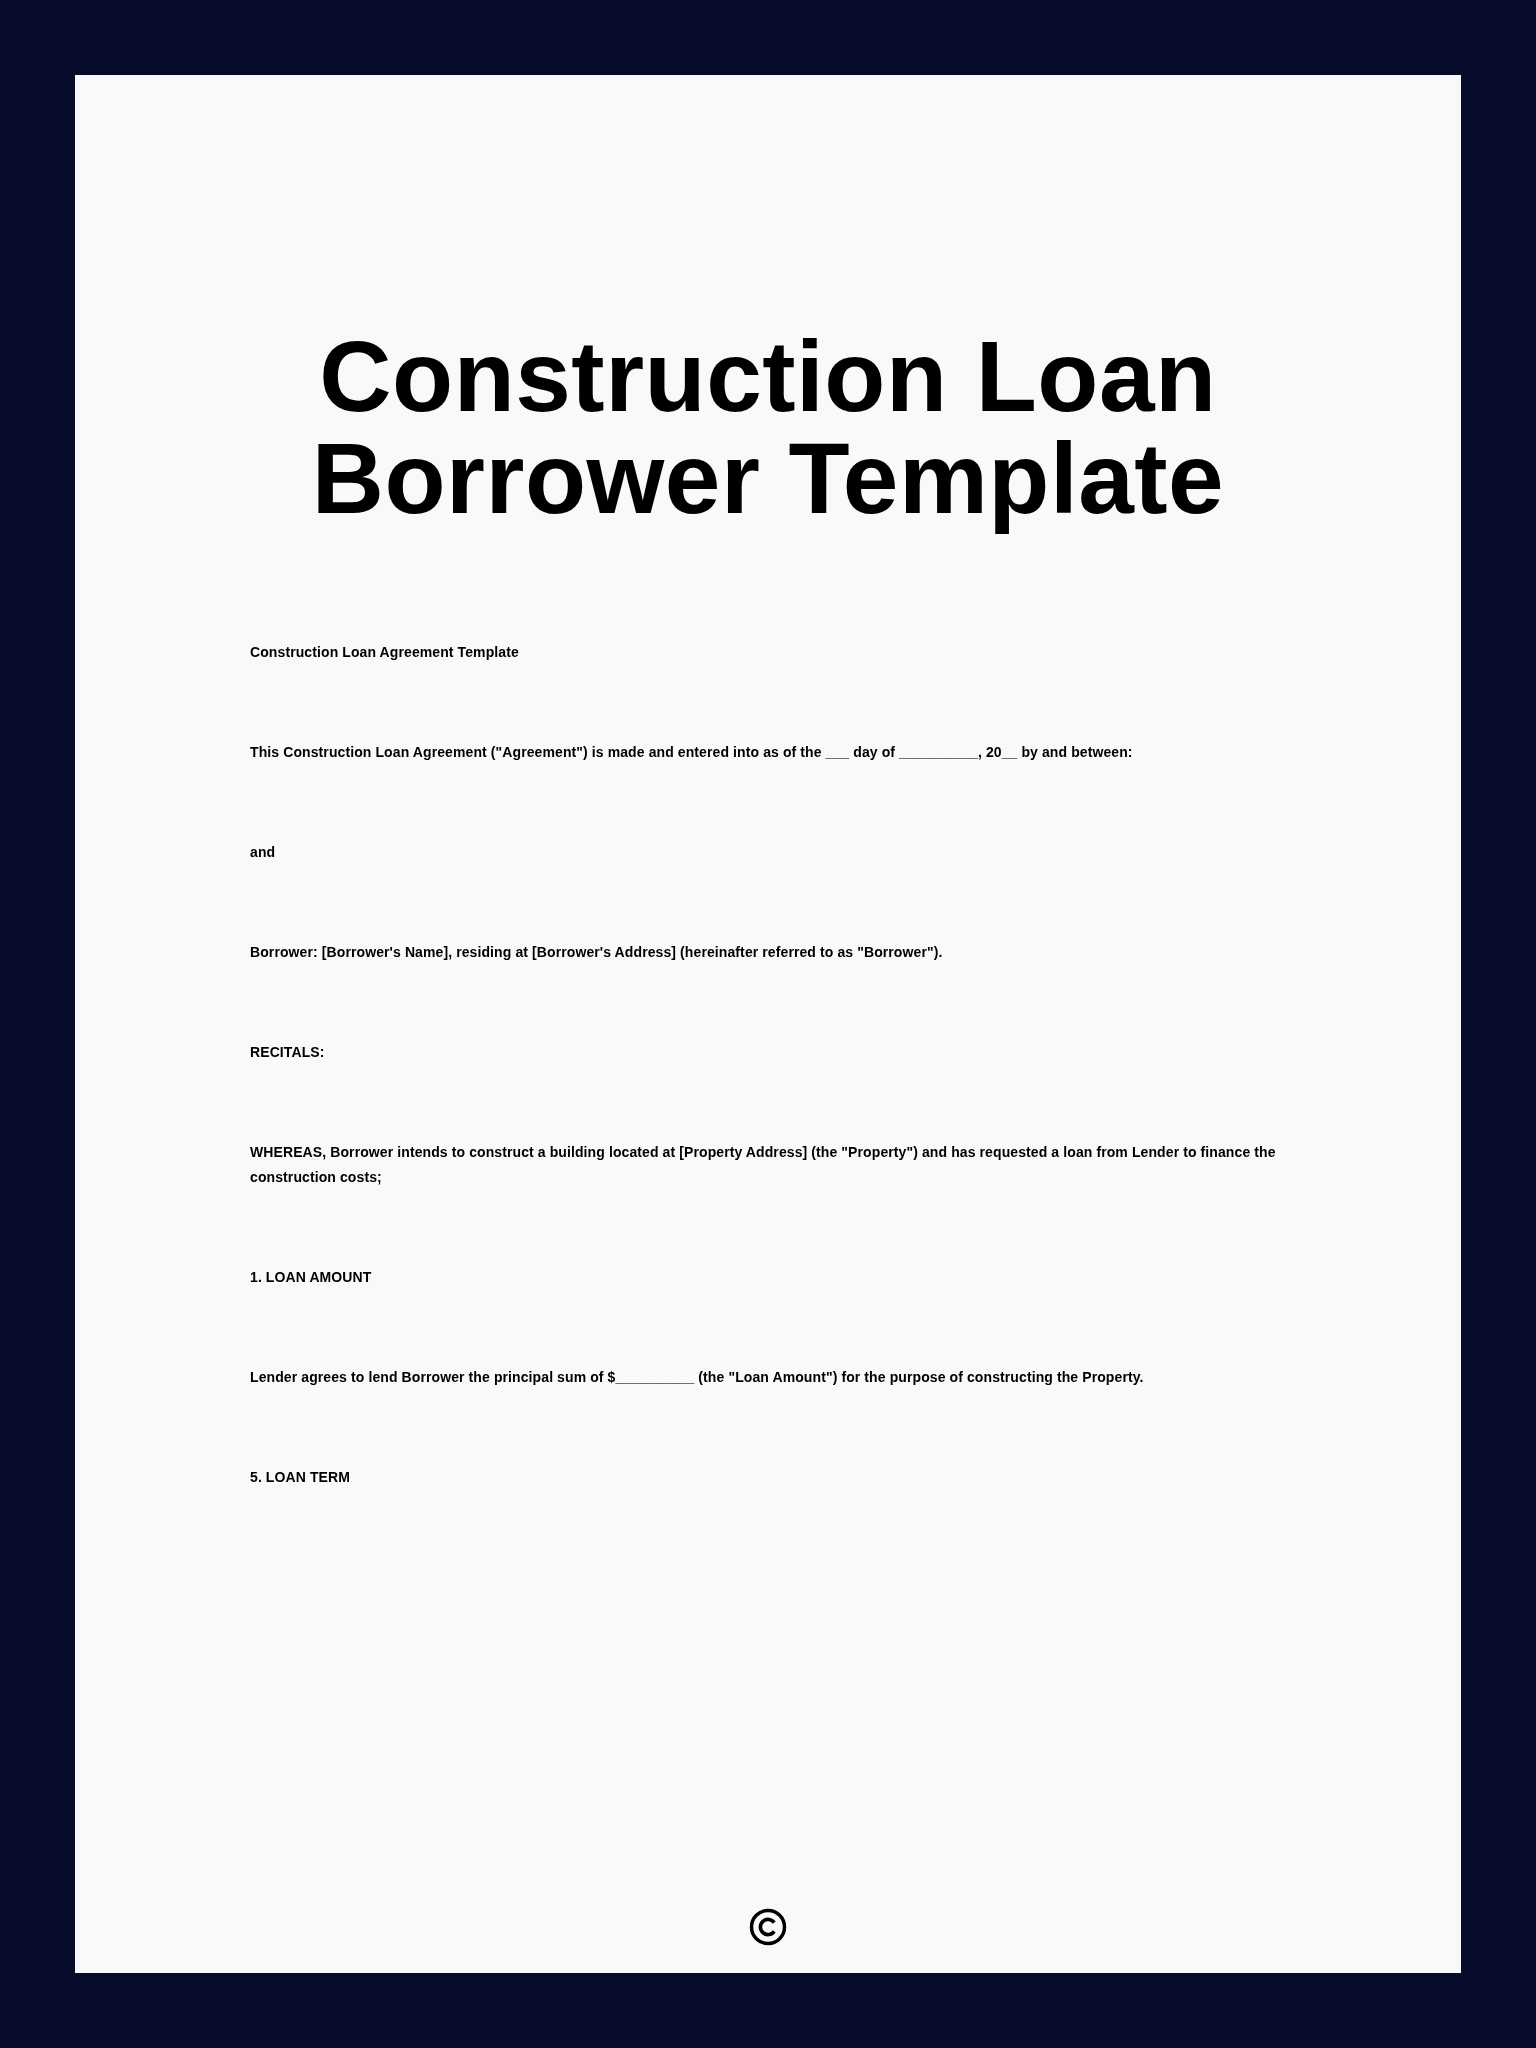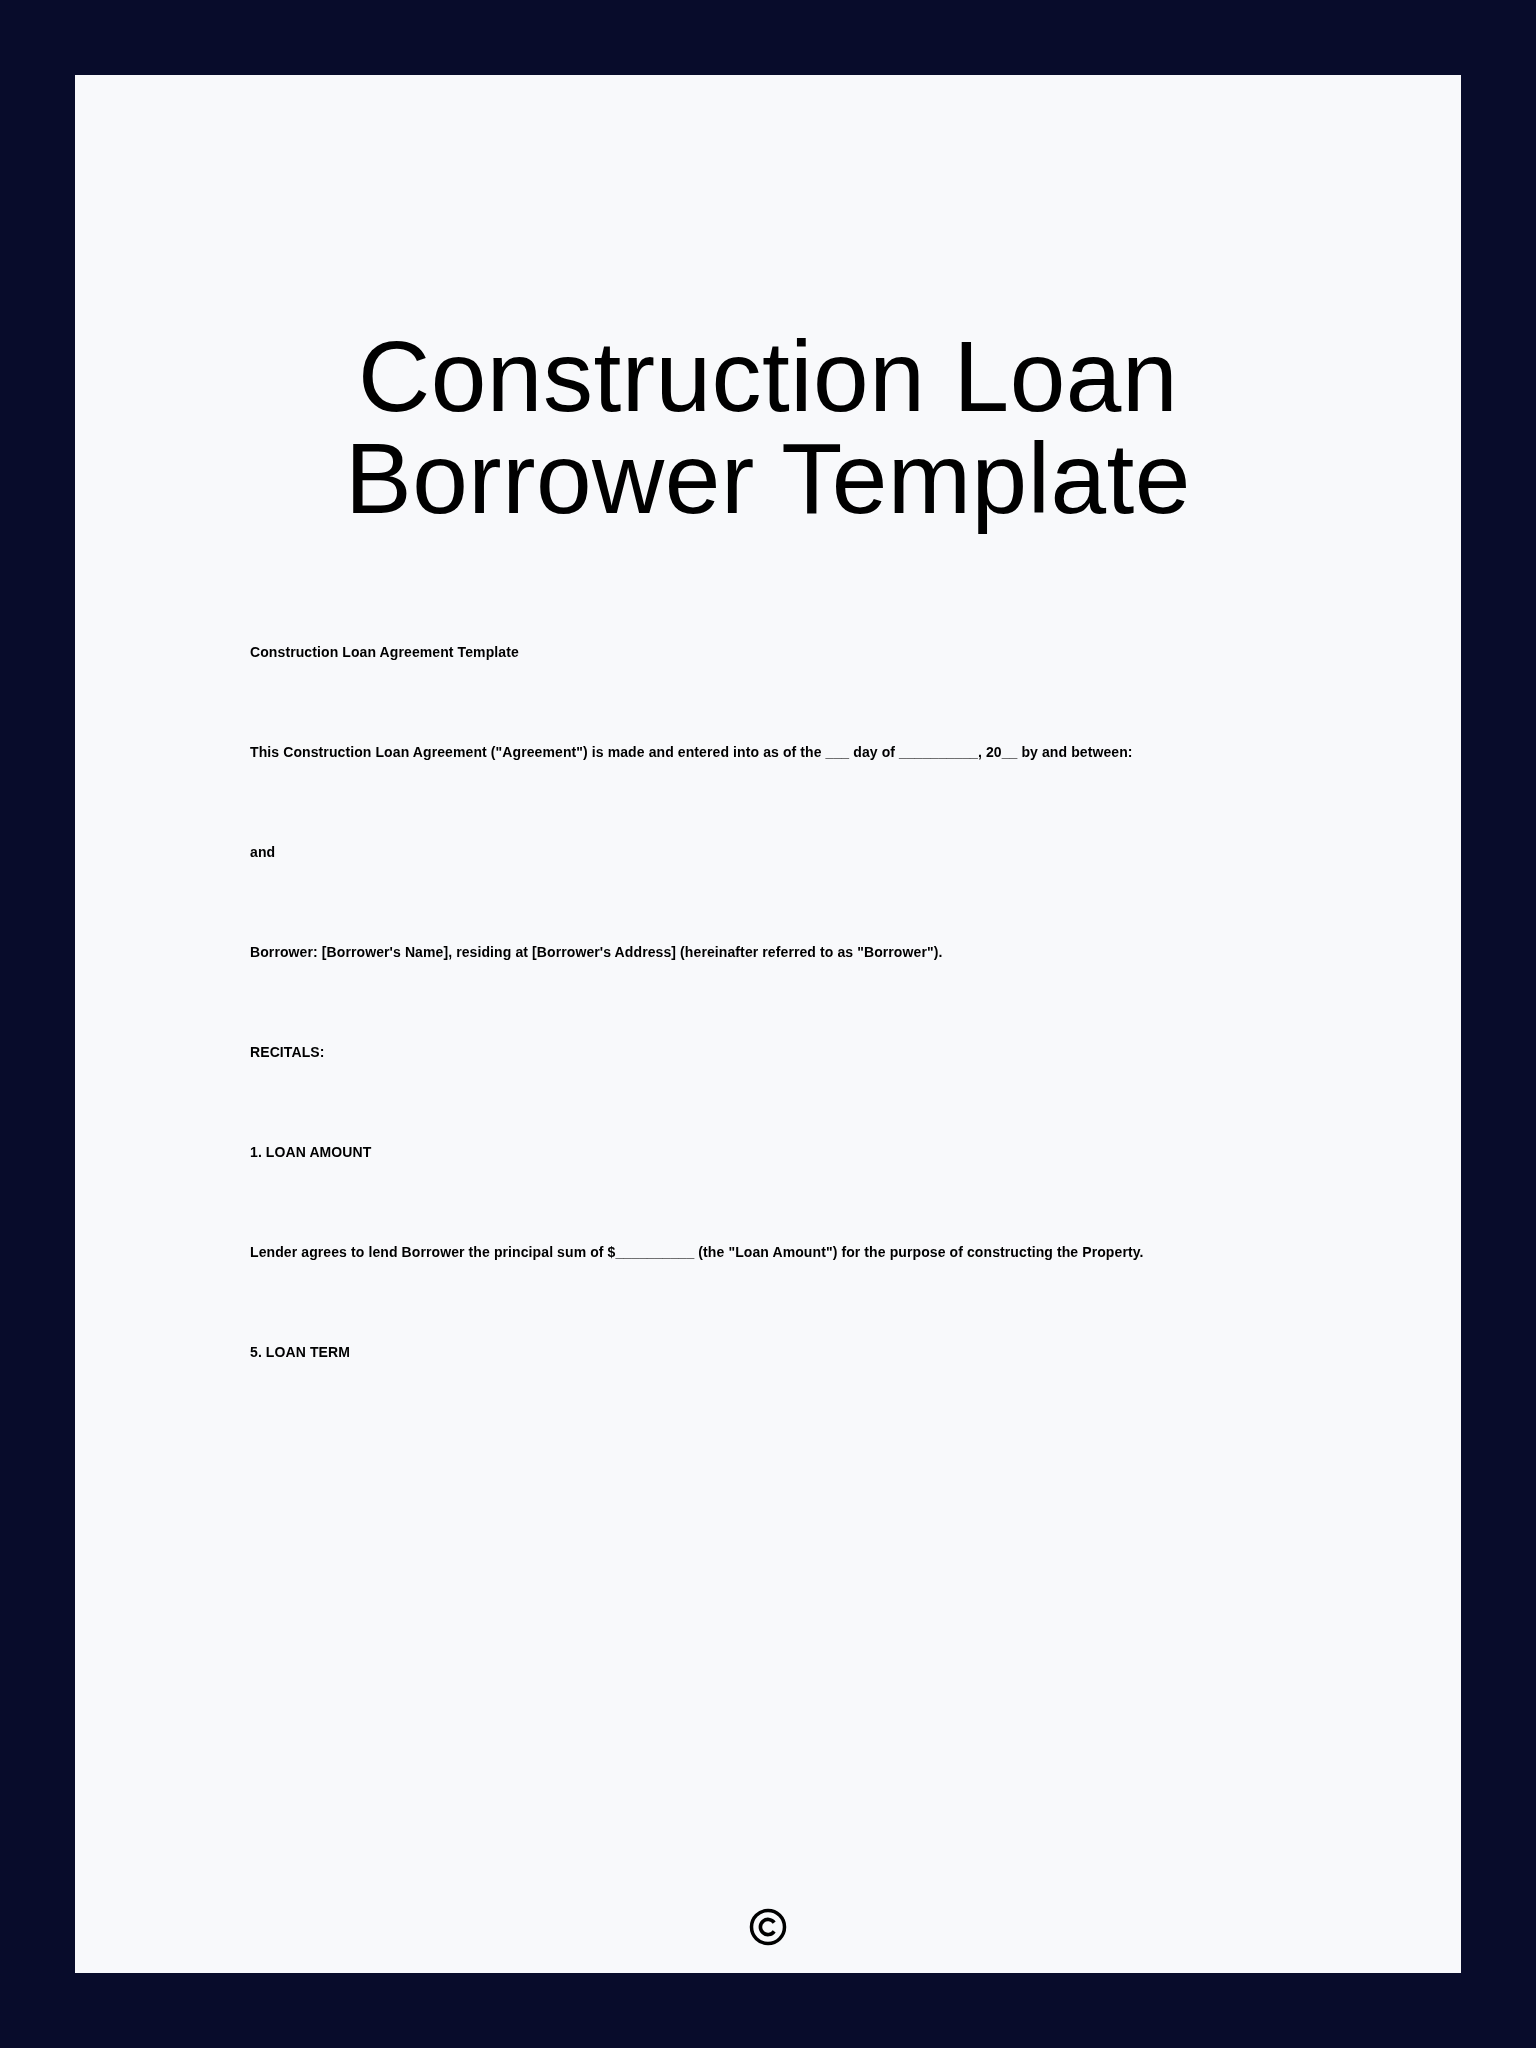--- a/index.html
+++ b/index.html
@@ -24,21 +24,21 @@
       background: #f8f9fb;
     }
     .title {
       position: absolute;
       left: 0;
       top: 250px;
       width: 1386px;
       margin: 0;
       text-align: center;
       font-size: 100px;
-      font-weight: normal;
+      font-weight: bold;
       line-height: 102px;
       letter-spacing: 0.5px;
     }
     .title span {
       display: block;
     }
     .body {
       position: absolute;
       left: 175px;
       top: 549px;
@@ -67,20 +67,21 @@
     <span>Construction Loan</span>
     <span>Borrower Template</span>
   </h1>
 
   <div class="body">
     <p class="para">Construction Loan Agreement Template</p>
     <p class="para">This Construction Loan Agreement ("Agreement") is made and entered into as of the ___ day of __________, 20__ by and between:</p>
     <p class="para">and</p>
     <p class="para">Borrower: [Borrower's Name], residing at [Borrower's Address] (hereinafter referred to as "Borrower").</p>
     <p class="para">RECITALS:</p>
+    <p class="para">WHEREAS, Borrower intends to construct a building located at [Property Address] (the "Property") and has requested a loan from Lender to finance the construction costs;</p>
     <p class="para">1. LOAN AMOUNT</p>
     <p class="para">Lender agrees to lend Borrower the principal sum of $__________ (the "Loan Amount") for the purpose of constructing the Property.</p>
     <p class="para">5. LOAN TERM</p>
   </div>
 
   <svg class="copyright" viewBox="0 0 38 38" width="38" height="38">
     <circle cx="19" cy="19" r="16.5" fill="none" stroke="#000000" stroke-width="3.5"></circle>
     <path d="M25.2 14.6 A7.6 7.6 0 1 0 25.2 23.4" fill="none" stroke="#000000" stroke-width="3.6"></path>
   </svg>
 </div>

